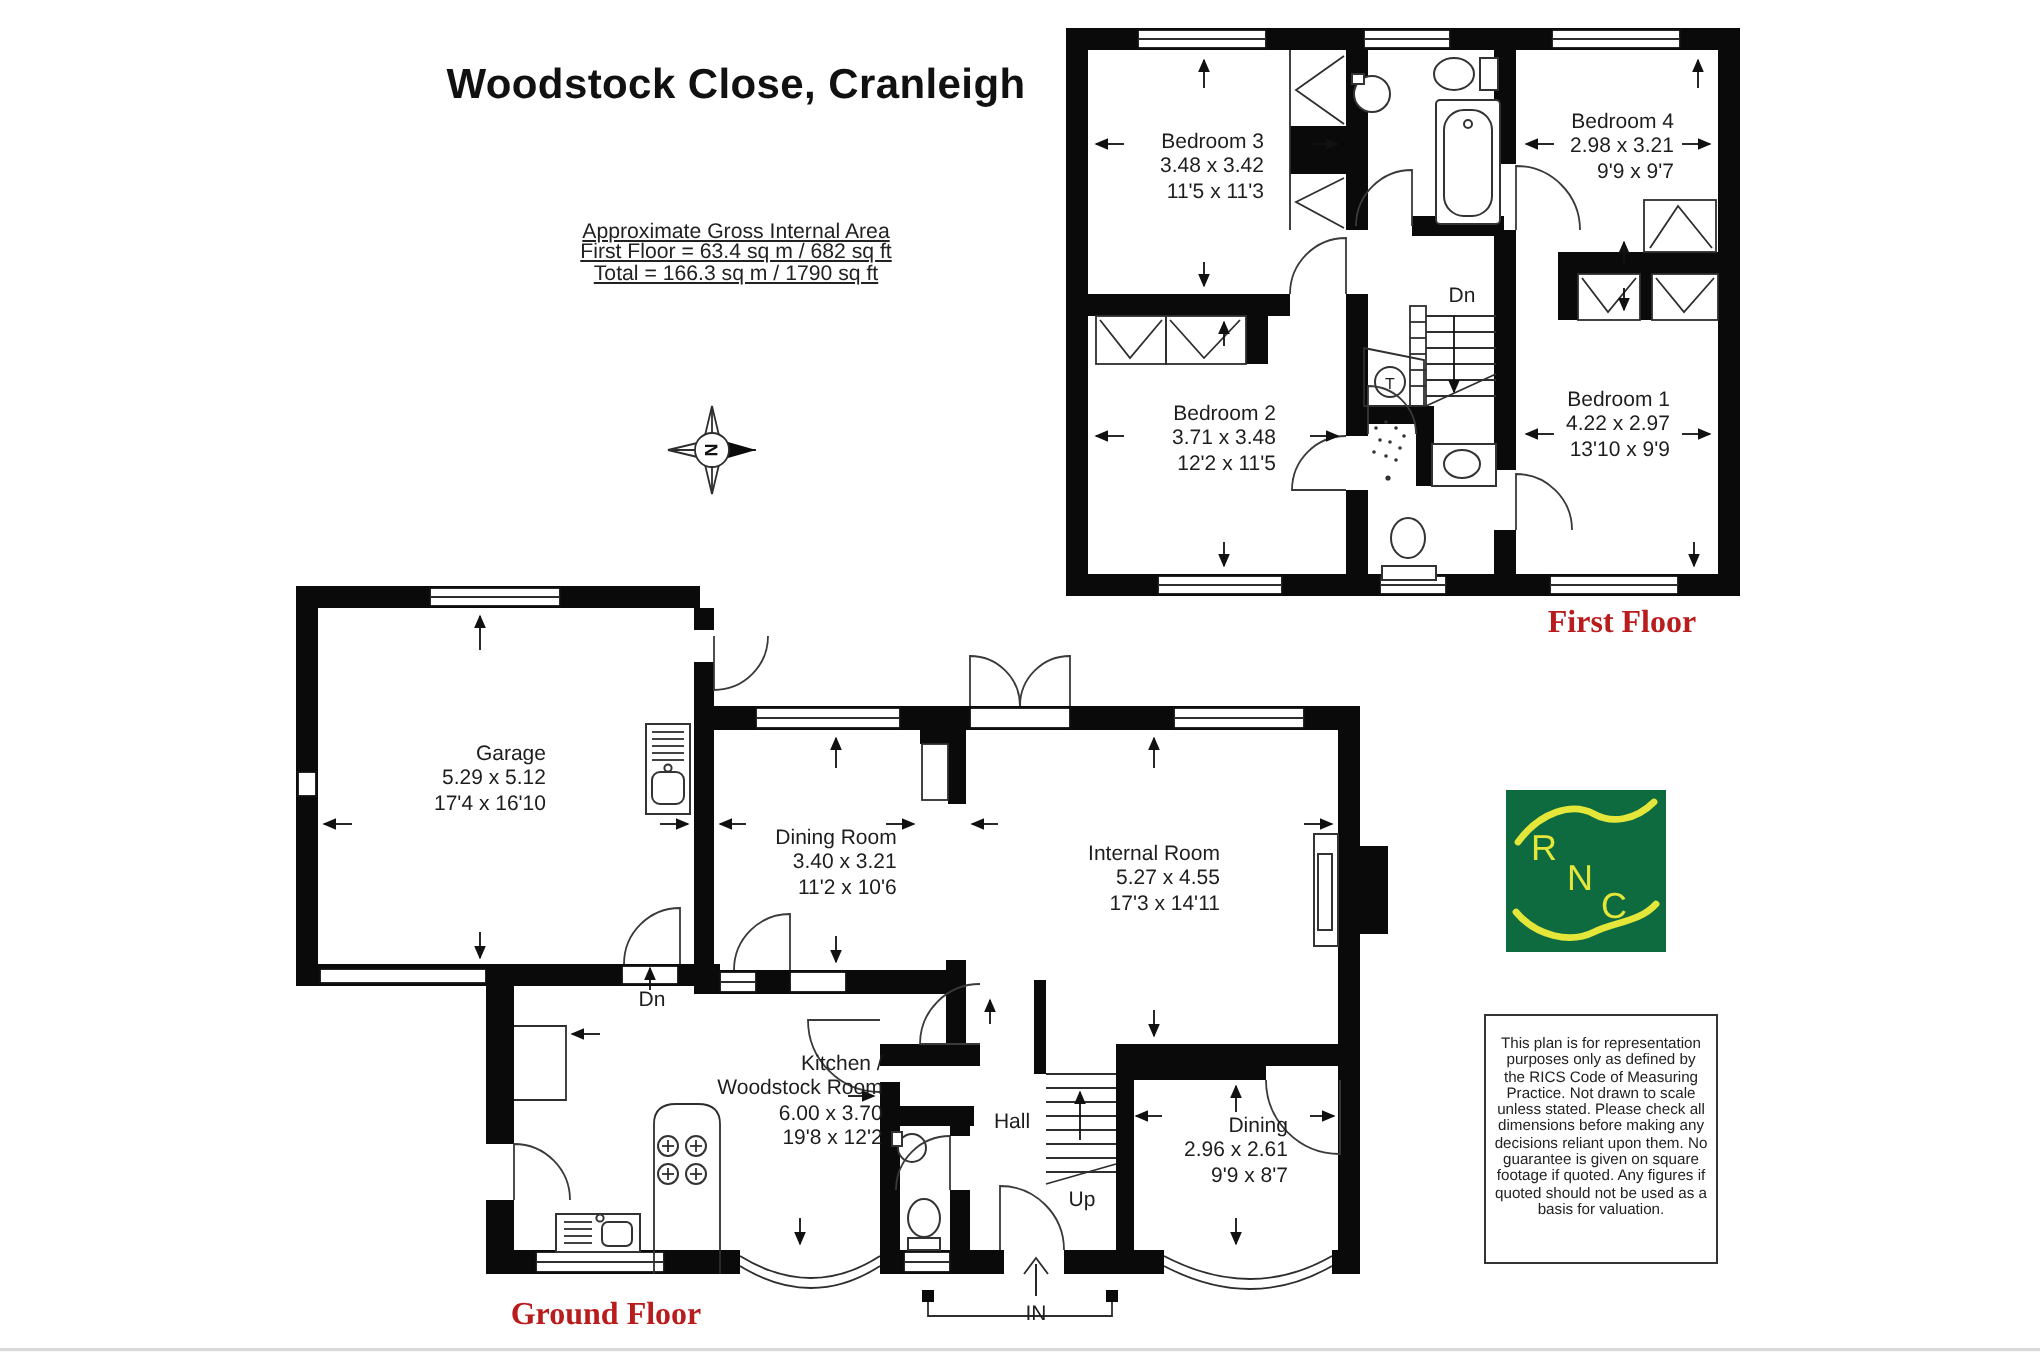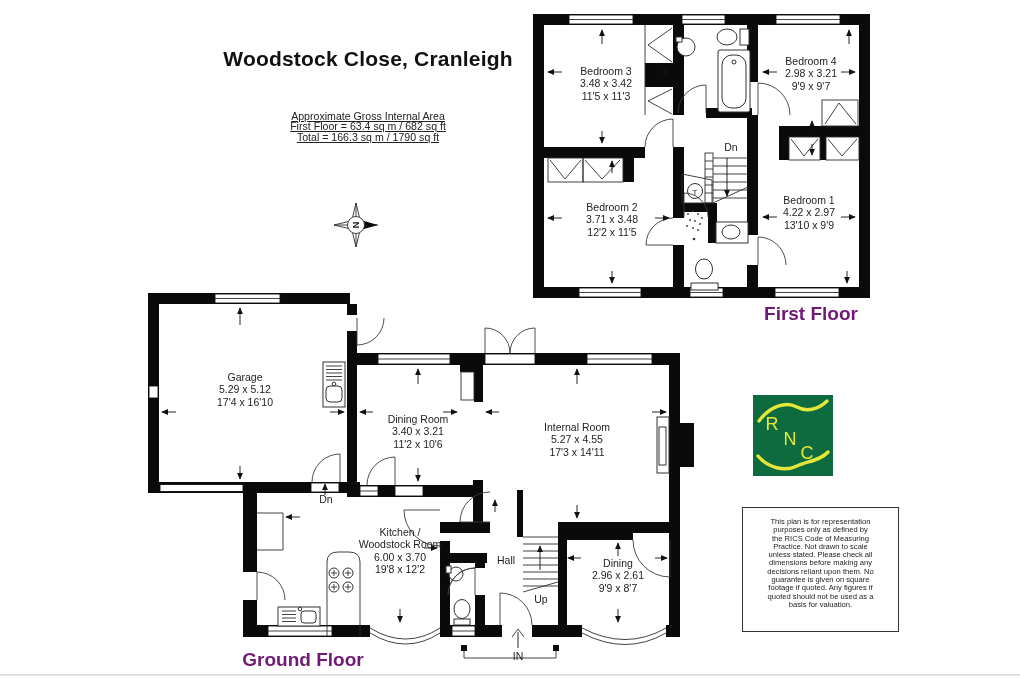--- a/index.html
+++ b/index.html
@@ -3,29 +3,29 @@
 <meta charset="utf-8">
 <style>
   html,body{margin:0;padding:0;}
   body{
     width:1020px;height:679px;position:relative;background:#ffffff;
     font-family:"Liberation Sans","DejaVu Sans",sans-serif;color:#1c1c1c;
     overflow:hidden;
   }
   .abs{position:absolute;}
   .ctr{transform:translateX(-50%);text-align:center;}
-  #title{left:368px;top:47px;font-size:21px;font-weight:bold;color:#111;white-space:nowrap;letter-spacing:.2px;}
+  #title{left:368px;top:31px;font-size:21px;font-weight:bold;color:#111;white-space:nowrap;letter-spacing:.2px;}
   #area-block{left:368px;top:111px;font-size:10.6px;line-height:10.4px;color:#222;white-space:nowrap;text-decoration:underline;}
-  .floor-label{font-size:19px;font-weight:bold;color:#701a75;white-space:nowrap;}
-  .rlabel{font-size:10.5px;line-height:12.4px;color:#1d1d1d;white-space:nowrap;}
+  .floor-label{font-size:16px;font-weight:bold;color:#b91c1c;white-space:nowrap;font-family:Liberation Serif, serif;}
+  .rlabel{font-size:10.5px;line-height:12.4px;color:#1d1d1d;white-space:nowrap;text-align:right;}
   .rlabel div{white-space:nowrap;}
   #disclaimer{
     left:742px;top:507px;width:107px;height:103px;border:1px solid #333;
     font-size:7.6px;line-height:8.3px;text-align:center;color:#222;
-    padding:10px 24px;background:#fff;
+    padding:10px 4px;background:#fff;
   }
   svg text{font-family:"Liberation Sans","DejaVu Sans",sans-serif;}
   .plan-wall{fill:#0a0a0a;}
   .thin{stroke:#2e2e2e;stroke-width:0.9;fill:none;}
   .door{stroke:#3a3a3a;stroke-width:0.9;fill:none;}
   .fix{stroke:#333;stroke-width:1;fill:#fff;}
   .win{fill:#fff;stroke:#111;stroke-width:0.9;}
   .dim{stroke:#111;stroke-width:0.9;}
   .small-label{font-size:10.5px;fill:#1d1d1d;}
 </style>

